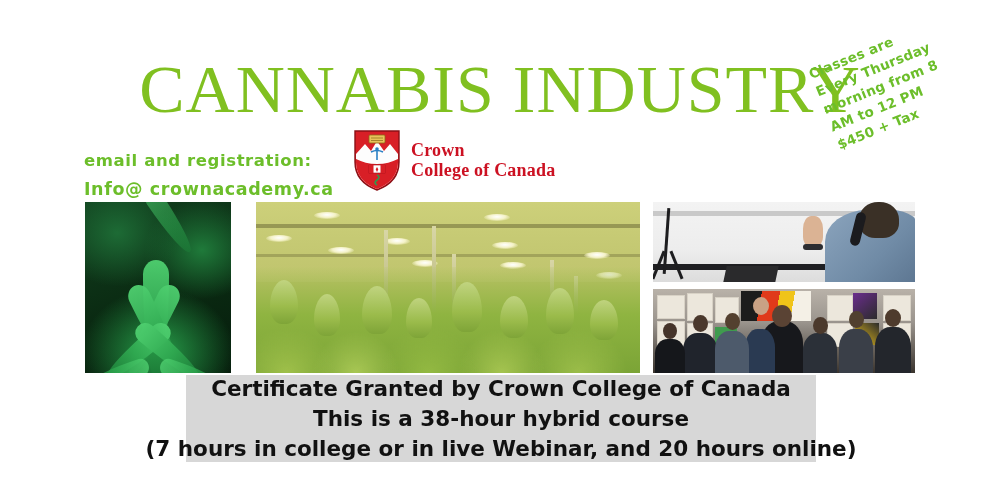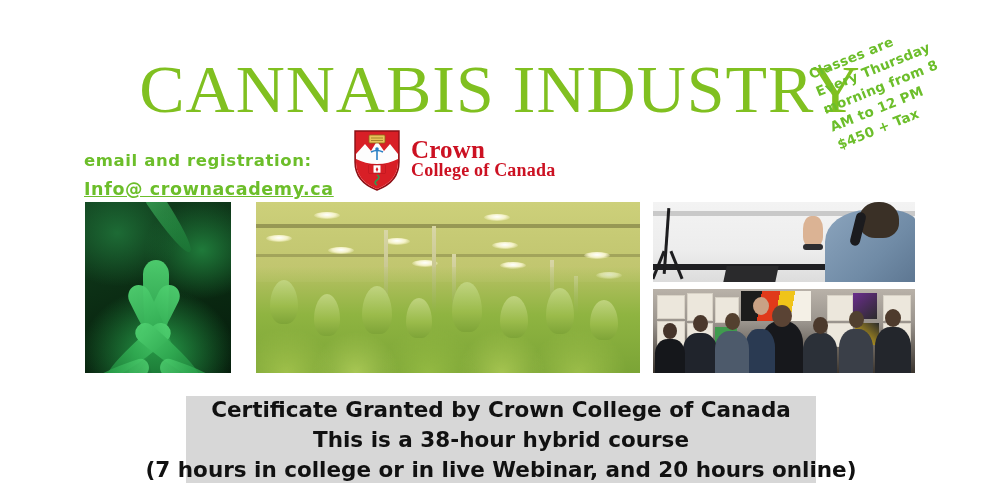--- a/index.html
+++ b/index.html
@@ -65,35 +65,35 @@
     position: absolute;
     left: 84px;
     top: 146px;
     color: #6cbe2a;
     font-family: "DejaVu Sans", sans-serif;
     font-weight: 600;
     line-height: 29px;
     letter-spacing: 0.6px;
   }
   .email-line1 { font-size: 16.5px; }
-  .email-line2 { font-size: 17.5px; text-decoration: underline; }
+  .email-line2 { font-size: 17.5px; }
 
   
   .logo {
     position: absolute;
     left: 352px;
     top: 128px;
     display: flex;
     align-items: center;
     gap: 9px;
   }
   .crest { width: 50px; height: 64px; display: block; }
   .logo-text { font-family: "Liberation Serif", serif; }
   .logo-crown {
-    font-size: 25px;
+    font-size: 18px;
     font-weight: bold;
     color: #cc1122;
     line-height: 20px;
     letter-spacing: 0.2px;
   }
   .logo-sub {
     font-size: 13px;
     font-weight: bold;
     color: #1a1a1a;
     line-height: 19px;
@@ -238,21 +238,21 @@
     border-radius: 42% 42% 0 0;
   }
   .head {
     position: absolute;
     border-radius: 50%;
   }
 
   
   .infobox {
     position: absolute;
-    left: 186px; top: 396px; width: 630px; height: 87px;
+    left: 186px; top: 375px; width: 630px; height: 87px;
     background: #d7d7d7;
     display: flex;
     flex-direction: column;
     align-items: center;
     justify-content: center;
   }
   .infobox div {
     font-family: "DejaVu Sans", sans-serif;
     font-weight: bold;
     color: #111111;

